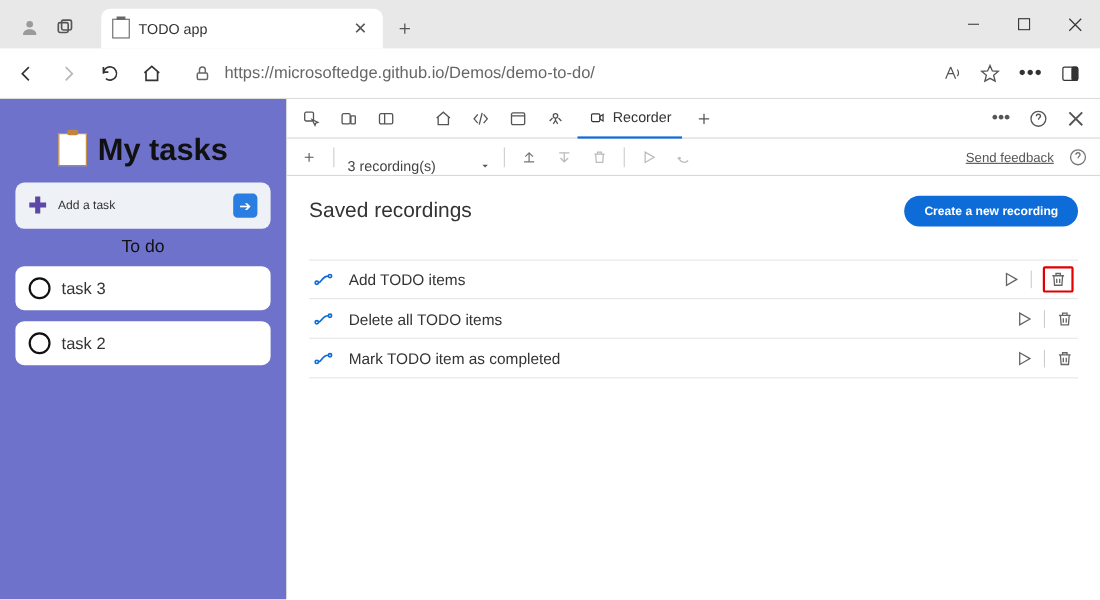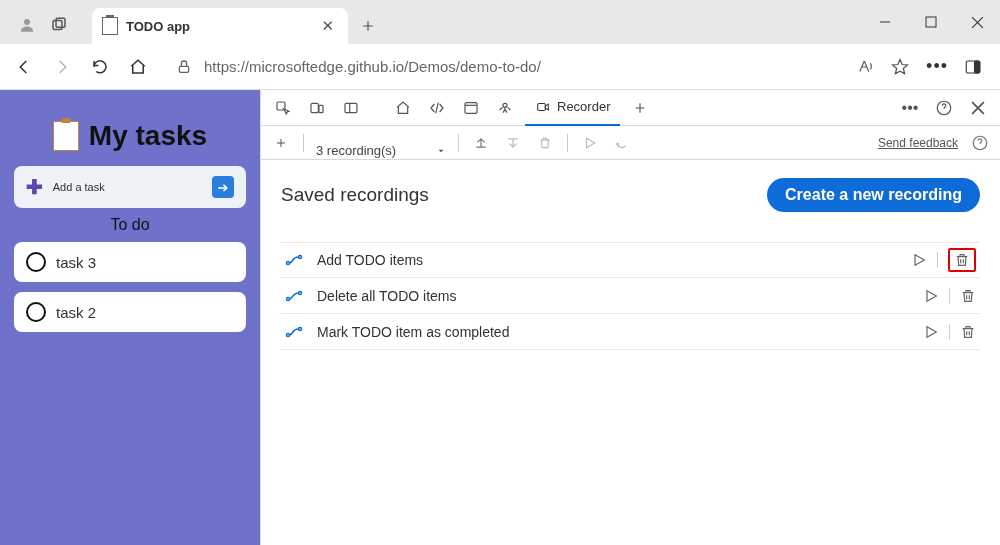--- a/index.html
+++ b/index.html
@@ -8,21 +8,21 @@
   
   .titlebar { height: 44px; background: #e8e8e8; display: flex; align-items: flex-end; position: relative; }
   .titlebar .left-icons { display: flex; align-items: center; gap: 14px; padding: 0 18px 10px 18px; }
   .titlebar .tab { background: #fff; height: 36px; width: 256px; border-radius: 8px 8px 0 0; display: flex; align-items: center; padding: 0 10px; gap: 8px; margin-left: 6px; }
   .titlebar .newtab { width: 36px; height: 36px; display: flex; align-items: center; justify-content: center; margin-left: 2px; }
   .win-controls { position: absolute; right: 0; top: 0; height: 44px; display: flex; align-items: center; }
   .win-controls span { width: 46px; height: 44px; display: flex; align-items: center; justify-content: center; font-size: 14px; }
 
   .tab-icon { width: 16px; height: 18px; background: #fff; border: 1px solid #666; position: relative; }
   .tab-icon::before { content: ""; position: absolute; top: -3px; left: 3px; right: 3px; height: 3px; background: #666; }
-  .tab-title { flex: 1; font-size: 13px; color: #333; font-weight: bold; }
+  .tab-title { flex: 1; font-size: 13px; color: #333; }
   .tab-close { font-size: 15px; color: #555; padding: 0 4px; }
 
   .person-icon svg, .overlap-icon svg { width: 18px; height: 18px; }
 
   
   .addrbar { height: 46px; background: #fff; border-bottom: 1px solid #ddd; display: flex; align-items: center; padding: 0 12px; gap: 14px; }
   .addrbar .nav-btn { width: 24px; height: 24px; display: flex; align-items: center; justify-content: center; }
   .addrbar .url-field { flex: 1; display: flex; align-items: center; gap: 12px; padding: 0 12px; }
   .addrbar .url-text { font-size: 15px; color: #666; }
   .addrbar .right-icons { display: flex; align-items: center; gap: 16px; padding-right: 6px; }
@@ -57,21 +57,21 @@
   .dt-toolbar { height: 34px; border-bottom: 1px solid #d8d8d8; display: flex; align-items: center; padding: 0 10px; gap: 12px; font-size: 13px; color: #444; }
   .dt-toolbar .divider { width: 1px; height: 18px; background: #ccc; }
   .dt-toolbar .dropdown { display: flex; align-items: center; gap: 40px; margin-top: 16px; }
   .dt-toolbar .spacer { flex: 1; }
   .dt-toolbar .feedback { font-size: 12px; color: #555; text-decoration: underline; }
   .dt-toolbar .tb-ic { width: 20px; height: 20px; display:flex; align-items:center; justify-content:center; color:#777; }
 
   .dt-body { flex: 1; padding: 18px 20px 0 20px; }
   .dt-header { display: flex; align-items: center; justify-content: space-between; margin-bottom: 30px; }
   .dt-heading { font-size: 19px; color: #333; }
-  .btn-primary { background: #0e6cd9; color: #fff; border-radius: 18px; padding: 8px 18px; font-size: 16px; font-weight: 600; border: none; }
+  .btn-primary { background: #0e6cd9; color: #fff; border-radius: 18px; padding: 8px 18px; font-size: 11px; font-weight: 600; border: none; }
 
   .rec-row { display: flex; align-items: center; height: 36px; border-bottom: 1px solid #e6e6e6; gap: 14px; padding: 11px 4px; }
   .rec-row:first-of-type { border-top: 1px solid #e6e6e6; }
   .rec-icon { color: #0e6cd9; }
   .rec-name { flex: 1; font-size: 14px; color: #333; }
   .rec-actions { display: flex; align-items: center; gap: 10px; color: #666; }
   .rec-actions .sep { width: 1px; height: 16px; background: #ccc; }
   .highlight-box { border: 2px solid #e00000; padding: 2px 4px; border-radius: 2px; }
 
   svg { display: block; }

